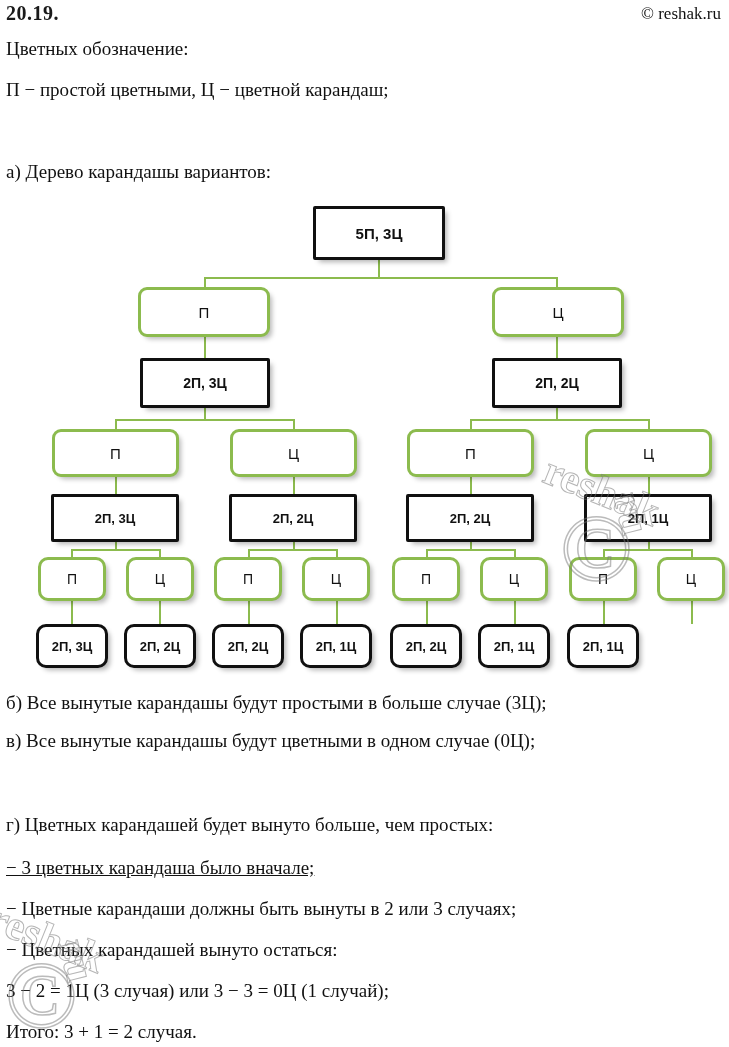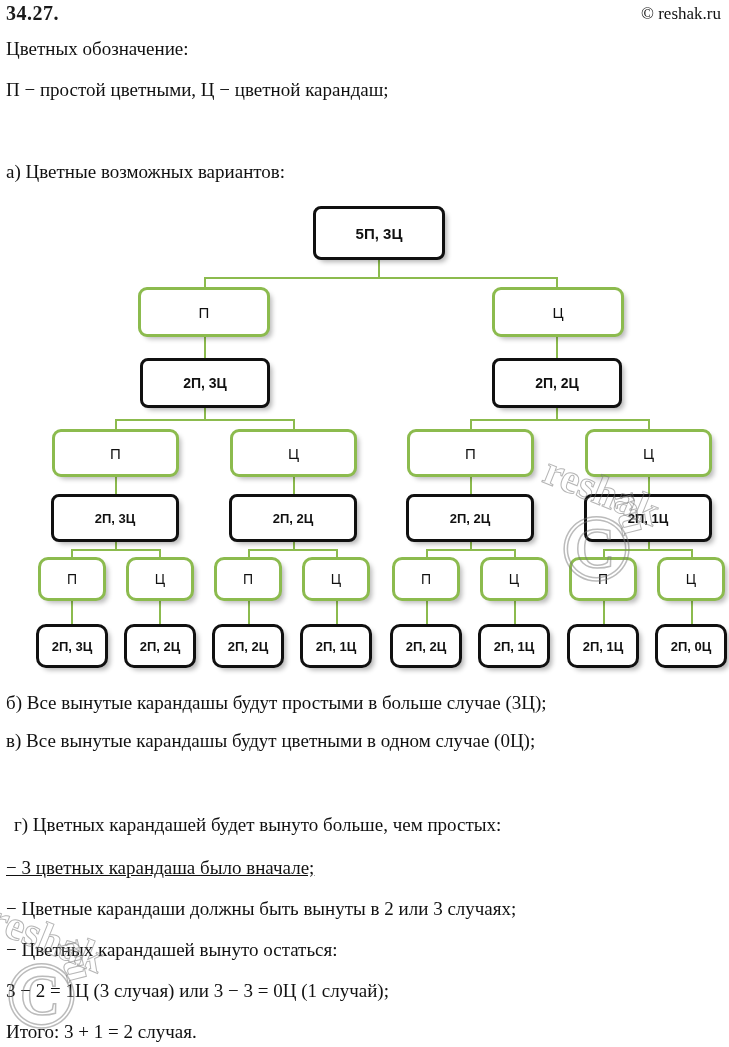--- a/index.html
+++ b/index.html
@@ -61,21 +61,21 @@
     background: #ffffff;
     display: flex;
     align-items: center;
     justify-content: center;
     font-family: "Liberation Sans", sans-serif;
     color: #111;
     z-index: 3;
   }
   .node.black {
     border: 3px solid #101010;
-    border-radius: 8px;
+    border-radius: 2px;
     font-weight: bold;
     box-shadow: 4px 4px 5px -2px rgba(0,0,0,0.30);
   }
   .node.green {
     border: 3px solid #8cbb4e;
     border-radius: 9px;
     font-weight: normal;
     box-shadow: 4px 4px 5px -2px rgba(0,0,0,0.28);
   }
   .node.leafbox {
@@ -106,26 +106,26 @@
     font-family: "Liberation Serif", serif;
     color: transparent;
     -webkit-text-stroke: 1.5px rgba(120,120,120,0.5);
     pointer-events: none;
     z-index: 6;
   }
 </style>
 </head>
 <body>
 
-<div class="exno">34.27.</div>
+<div class="exno">20.19.</div>
 <div class="copyright">© reshak.ru</div>
 
 <div class="line" style="top:38px;">Цветных обозначение:</div>
 <div class="line" style="top:79px;">П − простой цветными, Ц − цветной карандаш;</div>
-<div class="line" style="top:161px;">а) Цветные возможных вариантов:</div>
+<div class="line" style="top:161px;">а) Дерево карандашы вариантов:</div>
 
 <div id="tree">
 
   <div class="node black" style="left:313px; top:206px; width:132px; height:54px; font-size:15px;">5П, 3Ц</div>
 
   <div class="conn v" style="left:378px; top:260px; height:18px;"></div>
   <div class="conn h" style="left:204px; top:277px; width:352px;"></div>
   <div class="conn v" style="left:204px; top:277px; height:10px;"></div>
   <div class="conn v" style="left:556px; top:277px; height:10px;"></div>
 
@@ -201,26 +201,25 @@
   <div class="conn v" style="left:603px; top:601px; height:23px;"></div>
   <div class="conn v" style="left:691px; top:601px; height:23px;"></div>
 
   <div class="node black leafbox" style="left:36px;  top:624px; width:72px; height:44px; font-size:13px;">2П, 3Ц</div>
   <div class="node black leafbox" style="left:124px; top:624px; width:72px; height:44px; font-size:13px;">2П, 2Ц</div>
   <div class="node black leafbox" style="left:212px; top:624px; width:72px; height:44px; font-size:13px;">2П, 2Ц</div>
   <div class="node black leafbox" style="left:300px; top:624px; width:72px; height:44px; font-size:13px;">2П, 1Ц</div>
   <div class="node black leafbox" style="left:390px; top:624px; width:72px; height:44px; font-size:13px;">2П, 2Ц</div>
   <div class="node black leafbox" style="left:478px; top:624px; width:72px; height:44px; font-size:13px;">2П, 1Ц</div>
   <div class="node black leafbox" style="left:567px; top:624px; width:72px; height:44px; font-size:13px;">2П, 1Ц</div>
-  <div class="node black leafbox" style="left:655px; top:624px; width:72px; height:44px; font-size:13px;">2П, 0Ц</div>
 </div>
 
 <div class="line" style="top:692px;">б) Все вынутые карандашы будут простыми в больше случае (3Ц);</div>
 <div class="line" style="top:730px;font-family:Liberation Serif, serif;">в) Все вынутые карандашы будут цветными в одном случае (0Ц);</div>
-<div class="line" style="top:814px;margin-left:8px;">г) Цветных карандашей будет вынуто больше, чем простых:</div>
+<div class="line" style="top:814px;">г) Цветных карандашей будет вынуто больше, чем простых:</div>
 <div class="line" style="top:857px;text-decoration:underline;">− 3 цветных карандаша было вначале;</div>
 <div class="line" style="top:898px;">− Цветные карандаши должны быть вынуты в 2 или 3 случаях;</div>
 <div class="line" style="top:939px;">− Цветных карандашей вынуто остаться:</div>
 <div class="line" style="top:980px;">3 − 2 = 1Ц (3 случая)  или  3 − 3 = 0Ц (1 случай);</div>
 <div class="line" style="top:1021px;">Итого:  3 + 1 = 2 случая.</div>
 
 <div class="wm" style="left:555px; top:446px; font-size:42px; transform:rotate(22deg); transform-origin:0 0;">reshak</div>
 <div class="wm" style="left:650px; top:487px; font-size:42px; transform:rotate(76deg); transform-origin:0 0;">ru</div>
 <div class="wm-c" style="left:560px; top:500px; font-size:96px; line-height:96px;">©</div>
 

